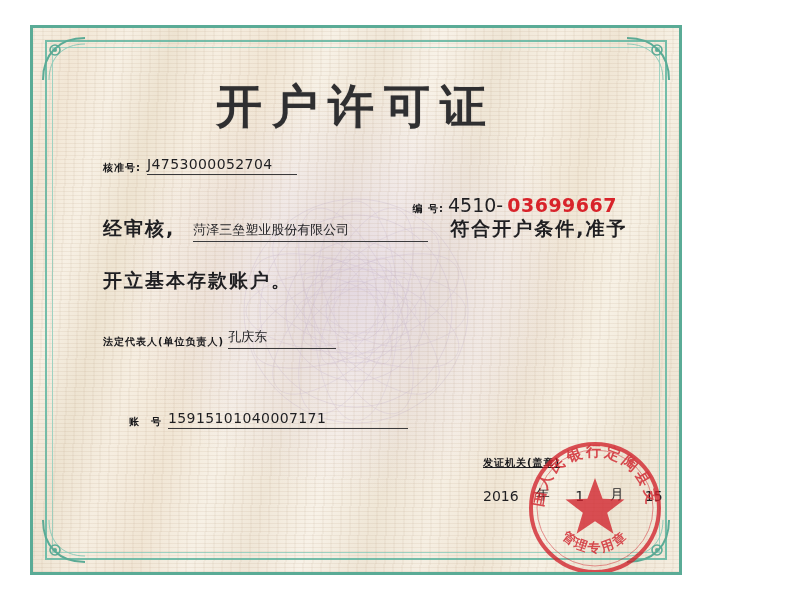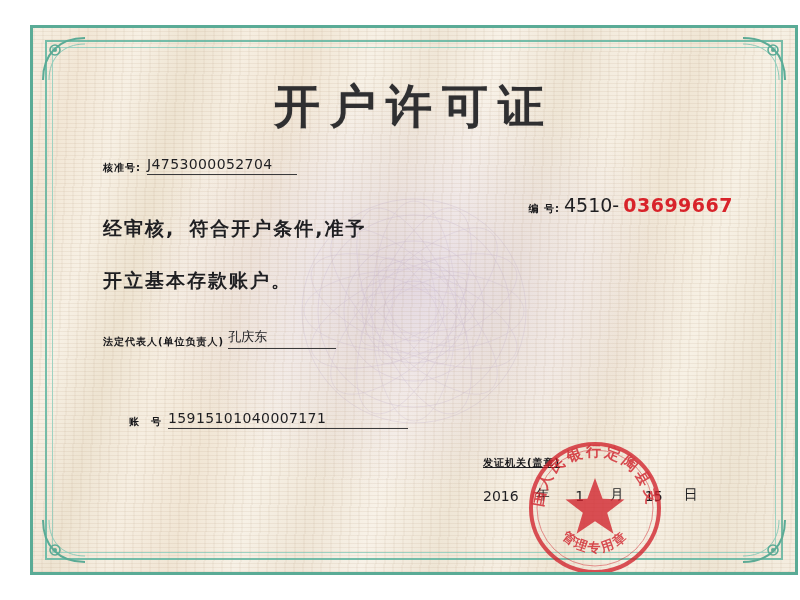--- a/index.html
+++ b/index.html
@@ -12,21 +12,21 @@
     height: 600px;
     font-family: "Liberation Sans", sans-serif;
     overflow: hidden;
   }
 
   
   .cert {
     position: absolute;
     left: 30px;
     top: 25px;
-    width: 768px;
+    width: 652px;
     height: 550px;
     box-sizing: border-box;
     background:
       radial-gradient(ellipse at 50% 48%, rgba(214,200,224,0.55) 0%, rgba(226,214,232,0.30) 26%, rgba(255,255,255,0) 52%),
       linear-gradient(105deg,
         #f6efe2 0%, #f2e7d6 6%, #f7f0e4 12%, #eee4d2 18%, #f6eee1 24%,
         #f1e6d5 31%, #f7f1e6 38%, #f0e7d8 45%, #f8f2e8 52%, #efe6d6 60%,
         #f6efe3 67%, #f0e6d5 74%, #f7f1e5 82%, #eee5d4 90%, #f5eee1 100%);
     border: 3px solid #5aab96;
     overflow: hidden;
@@ -294,20 +294,21 @@
     </div>
 
     <div class="row" id="hdr-right">
       <span class="lbl">编 号:</span>
       <span class="serial-prefix">4510-</span>
       <span class="serial-red">03699667</span>
     </div>
 
     <div class="row" id="para1">
       <span class="lbl-lg">经审核,</span>
+      <span class="val underline" style="min-width:235px; margin:0 8px 0 4px;">菏泽三垒塑业股份有限公司</span>
       <span class="lbl-lg">符合开户条件,准予</span>
     </div>
 
     <div class="row lbl-lg" id="para2">开立基本存款账户。</div>
 
     <div class="row" id="rep-row">
       <span class="lbl">法定代表人(单位负责人)</span>
       <span class="val underline" style="min-width:108px;">孔庆东</span>
     </div>
 

